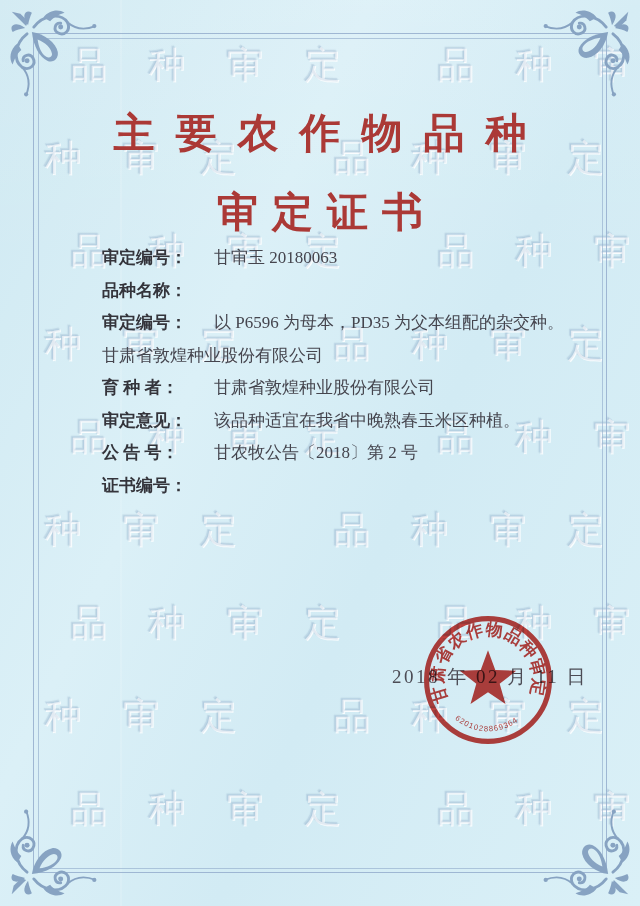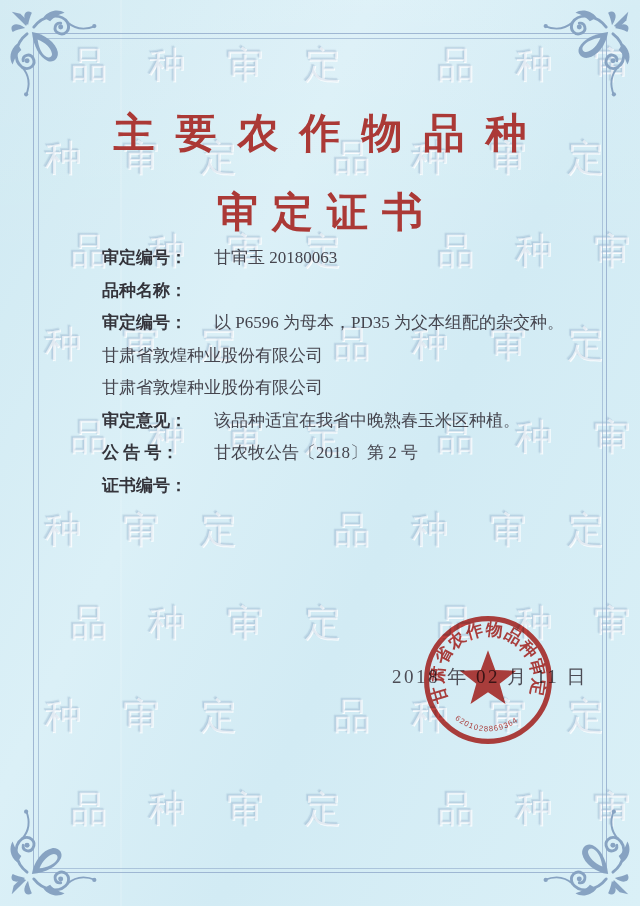--- a/index.html
+++ b/index.html
@@ -173,20 +173,21 @@
         <span class="lab">品种名称：</span>
       </div>
       <div class="row">
         <span class="lab">审定编号：</span>
         <span class="val">以 P6596 为母本，PD35 为父本组配的杂交种。</span>
       </div>
       <div class="row">
         <span class="val">甘肃省敦煌种业股份有限公司</span>
       </div>
       <div class="row">
+        <span class="lab">育 种 者：</span>
         <span class="val">甘肃省敦煌种业股份有限公司</span>
       </div>
       <div class="row">
         <span class="lab">审定意见：</span>
         <span class="val">该品种适宜在我省中晚熟春玉米区种植。</span>
       </div>
       <div class="row">
         <span class="lab">公 告 号：</span>
         <span class="val">甘农牧公告〔2018〕第 2 号</span>
       </div>

